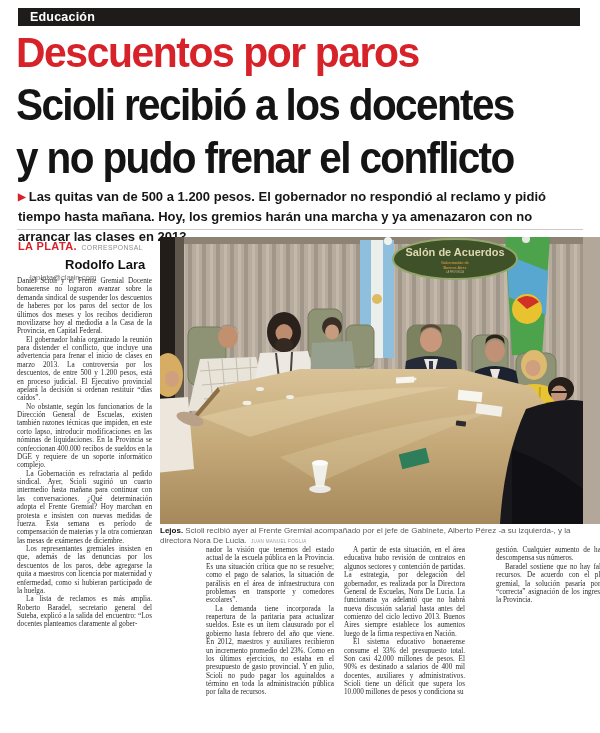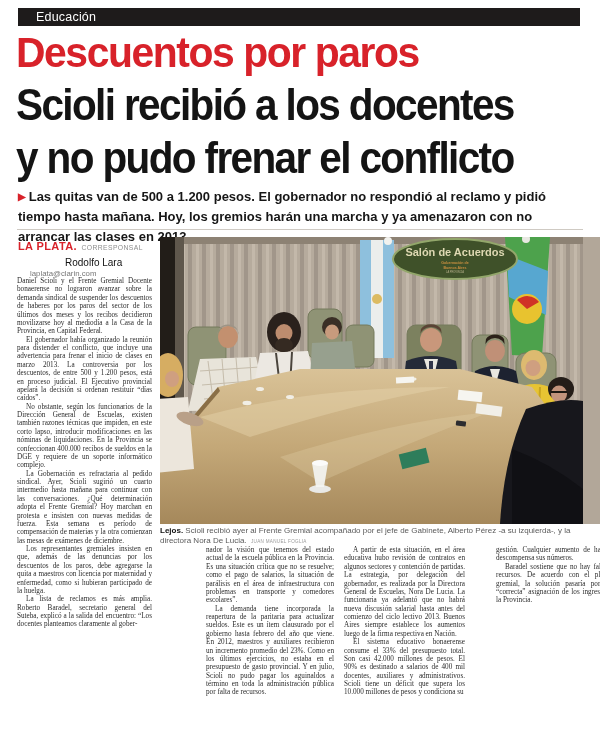--- a/index.html
+++ b/index.html
@@ -1,38 +1,38 @@
 <!DOCTYPE html>
 <html><head>
 <meta charset="utf-8">
 <style>
   html,body{margin:0;padding:0;background:#ffffff;}
   .page{position:relative;width:600px;height:733px;background:#fff;overflow:hidden;
         font-family:"Liberation Serif",serif;color:#222;}
   
   .kicker{position:absolute;left:18px;top:8px;width:562px;height:18px;background:#1e1b1b;
-          color:#fff;font-family:"Liberation Sans",sans-serif;font-weight:normal;
-          font-size:12.5px;line-height:18px;padding-left:18px;box-sizing:border-box;letter-spacing:.2px;}
+          color:#fff;font-family:"Liberation Sans",sans-serif;font-weight:bold;
+          font-size:12.5px;line-height:18px;padding-left:12px;box-sizing:border-box;letter-spacing:.2px;}
   
   .hl{position:absolute;left:16px;white-space:nowrap;font-family:"Liberation Sans",sans-serif;
       font-weight:bold;transform-origin:0 50%;}
   .hl-red{top:28px;font-size:43px;color:#d8222a;letter-spacing:-1.5px;transform:scaleX(.95);}
   .hl-b1{top:79px;font-size:45px;color:#141414;letter-spacing:-1.8px;transform:scaleX(.90);}
   .hl-b2{top:132px;font-size:45px;color:#141414;letter-spacing:-1.8px;transform:scaleX(.90);}
   
   .subhead{position:absolute;left:18px;top:187px;width:566px;
            font-family:"Liberation Sans",sans-serif;font-weight:bold;font-size:13px;
            line-height:20px;color:#161616;}
   .subhead .bullet{color:#d8222a;font-size:10px;vertical-align:1px;margin-right:3px;}
   .rule{position:absolute;left:17px;top:229px;width:566px;height:1px;background:#cfcac3;}
   
   .byline{position:absolute;left:18px;top:236px;width:135px;font-family:"Liberation Sans",sans-serif;}
   .byline .loc{color:#d8222a;font-weight:bold;font-size:11px;letter-spacing:.4px;}
   .byline .role{color:#8d8d8d;font-size:6.8px;letter-spacing:.4px;}
-  .byline .author{display:block;margin-top:3px;font-weight:normal;font-size:10px;color:#111;padding-left:47px;}
+  .byline .author{display:block;margin-top:3px;font-weight:bold;font-size:13px;color:#111;padding-left:47px;}
   .byline .mail{display:block;margin-top:1px;font-size:7.8px;color:#777;padding-left:12px;}
   
   .col{position:absolute;font-size:7.2px;line-height:8.37px;text-align:justify;color:#2b2b2b;overflow:hidden;}
   .col p{margin:0;text-indent:9px;}
   .col p.cont{text-indent:0;}
   .col1{left:17px;top:277px;width:135px;height:456px;}
   .col2{left:206px;top:546px;width:128px;height:187px;}
   .col3{left:344px;top:546px;width:121px;height:187px;}
   .col4{left:456px;top:546px;width:120px;height:187px;margin-left:40px;}
   

